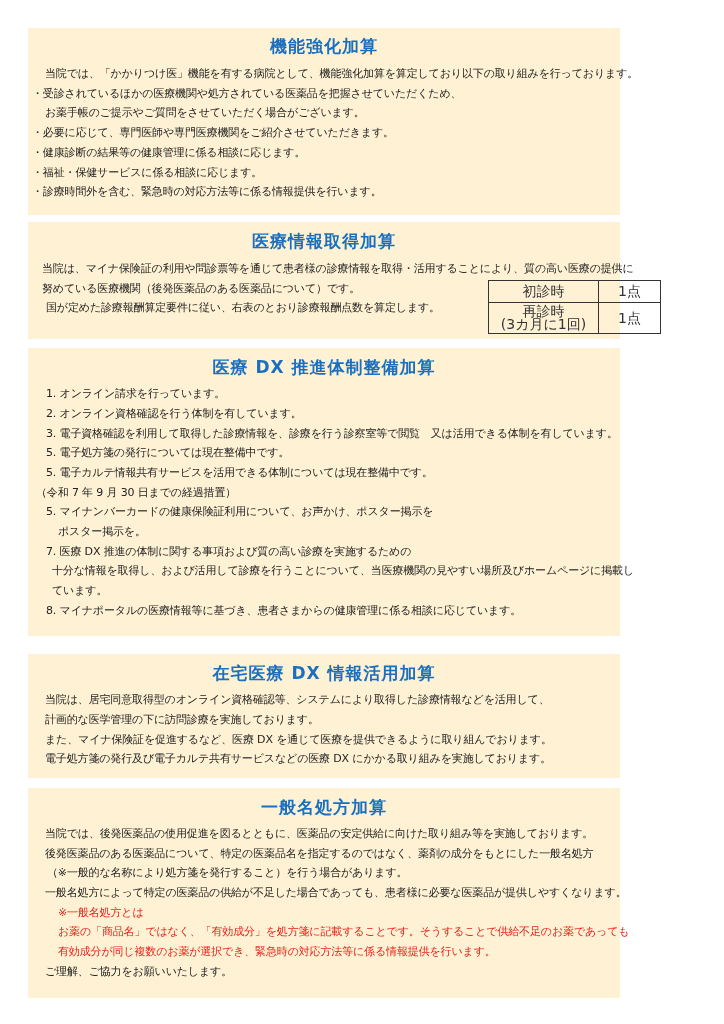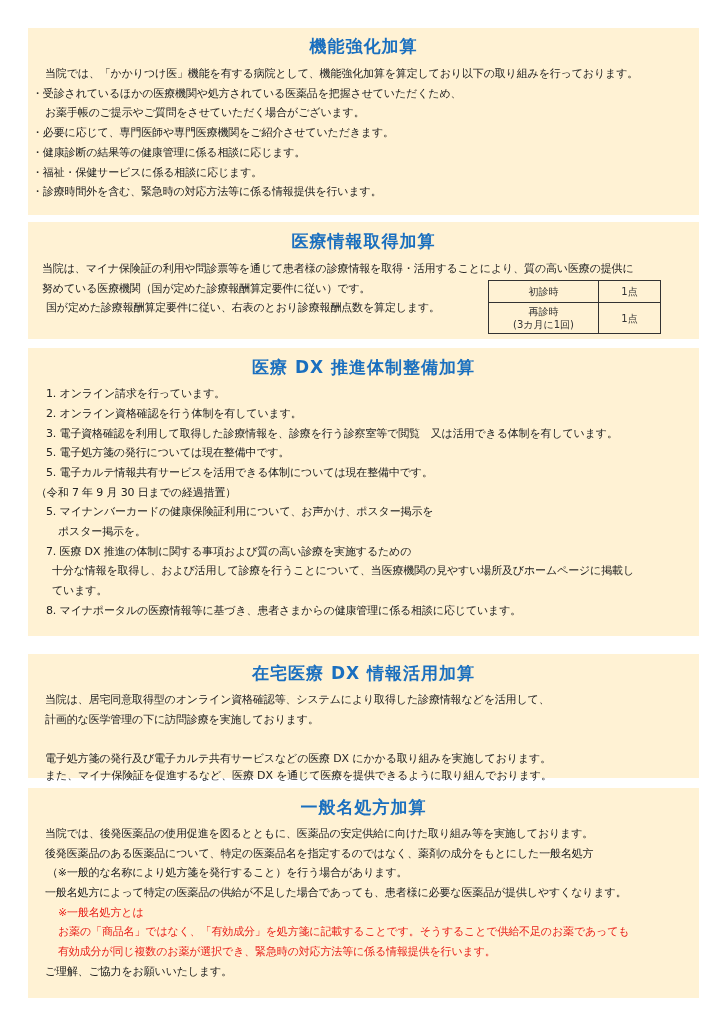--- a/index.html
+++ b/index.html
@@ -2,36 +2,36 @@
 <html><head>
 <meta charset="utf-8">
 <style>
   html, body { margin: 0; padding: 0; background: #ffffff; }
   body {
     width: 724px; height: 1024px; position: relative; overflow: hidden;
     font-family: "DejaVu Sans", "Liberation Sans", sans-serif;
     color: #222222;
   }
   .box {
-    position: absolute; left: 28px; width: 671px;
+    position: absolute; left: 28px; width: 592px;
     background: #fff2d4;
   }
   .title {
     position: absolute; left: 0; width: 100%; text-align: center;
     color: #1a6fbf; font-weight: bold; font-size: 17px; line-height: 20px;
     letter-spacing: 1px;
   }
   .line {
     position: absolute; white-space: nowrap;
     font-size: 11px; line-height: 14px; letter-spacing: -0.15px;
   }
   .red { color: #e8201a; text-align: right; }
   table.points {
     position: absolute; border-collapse: collapse;
-    font-size: 10px; color: #333333;
+    font-size: 14px; color: #333333;
   }
   table.points td {
     border: 1px solid #333333; text-align: center; padding: 0; line-height: 13px;
   }
 </style>
 </head>
 <body>
 
 <div class="box" style="top:28px; height:187px;">
   <div class="title" style="top:8px;">機能強化加算</div>
@@ -40,21 +40,21 @@
   <div class="line" style="left:17px; top:78px;">お薬手帳のご提示やご質問をさせていただく場合がございます。</div>
   <div class="line" style="left:4px; top:98px;">・必要に応じて、専門医師や専門医療機関をご紹介させていただきます。</div>
   <div class="line" style="left:4px; top:118px;">・健康診断の結果等の健康管理に係る相談に応じます。</div>
   <div class="line" style="left:4px; top:138px;">・福祉・保健サービスに係る相談に応じます。</div>
   <div class="line" style="left:4px; top:157px;">・診療時間外を含む、緊急時の対応方法等に係る情報提供を行います。</div>
 </div>
 
 <div class="box" style="top:222px; height:117px;">
   <div class="title" style="top:9px;">医療情報取得加算</div>
   <div class="line" style="left:14px; top:40px;">当院は、マイナ保険証の利用や問診票等を通じて患者様の診療情報を取得・活用することにより、質の高い医療の提供に</div>
-  <div class="line" style="left:14px; top:60px;">努めている医療機関（国が定めた診療報酬算定要件に従い）です。</div>
+  <div class="line" style="left:14px; top:60px;">努めている医療機関（後発医薬品のある医薬品について）です。</div>
   <div class="line" style="left:18px; top:79px;">国が定めた診療報酬算定要件に従い、右表のとおり診療報酬点数を算定します。</div>
   <table class="points" style="left:460px; top:58px; width:173px;">
     <tbody>
         <tr style="height:22px;">
       <td style="width:109px;">
         <span>初診時</span>
       </td>
       <td>1点</td>
     </tr>
     <tr style="height:31px;">
@@ -81,21 +81,21 @@
   <div class="line" style="left:18px; top:197px;">7. 医療 DX 推進の体制に関する事項および質の高い診療を実施するための</div>
   <div class="line" style="left:24px; top:216px;">十分な情報を取得し、および活用して診療を行うことについて、当医療機関の見やすい場所及びホームページに掲載し</div>
   <div class="line" style="left:24px; top:236px;">ています。</div>
   <div class="line" style="left:18px; top:256px;">8. マイナポータルの医療情報等に基づき、患者さまからの健康管理に係る相談に応じています。</div>
 </div>
 
 <div class="box" style="top:654px; height:124px;">
   <div class="title" style="top:9px;">在宅医療 DX 情報活用加算</div>
   <div class="line" style="left:17px; top:39px;">当院は、居宅同意取得型のオンライン資格確認等、システムにより取得した診療情報などを活用して、</div>
   <div class="line" style="left:17px; top:59px;">計画的な医学管理の下に訪問診療を実施しております。</div>
-  <div class="line" style="left:17px; top:79px;margin-top:36px;">また、マイナ保険証を促進するなど、医療 DX を通じて医療を提供できるように取り組んでおります。</div>
+  <div class="line" style="left:17px; top:79px;">また、マイナ保険証を促進するなど、医療 DX を通じて医療を提供できるように取り組んでおります。</div>
   <div class="line" style="left:17px; top:98px;">電子処方箋の発行及び電子カルテ共有サービスなどの医療 DX にかかる取り組みを実施しております。</div>
 </div>
 
 <div class="box" style="top:788px; height:210px;">
   <div class="title" style="top:9px;">一般名処方加算</div>
   <div class="line" style="left:17px; top:39px;">当院では、後発医薬品の使用促進を図るとともに、医薬品の安定供給に向けた取り組み等を実施しております。</div>
   <div class="line" style="left:17px; top:59px;">後発医薬品のある医薬品について、特定の医薬品名を指定するのではなく、薬剤の成分をもとにした一般名処方</div>
   <div class="line" style="left:19px; top:78px;">（※一般的な名称により処方箋を発行すること）を行う場合があります。</div>
   <div class="line" style="left:17px; top:98px;">一般名処方によって特定の医薬品の供給が不足した場合であっても、患者様に必要な医薬品が提供しやすくなります。</div>
   <div class="line red" style="left:30px; top:118px;">※一般名処方とは</div>

